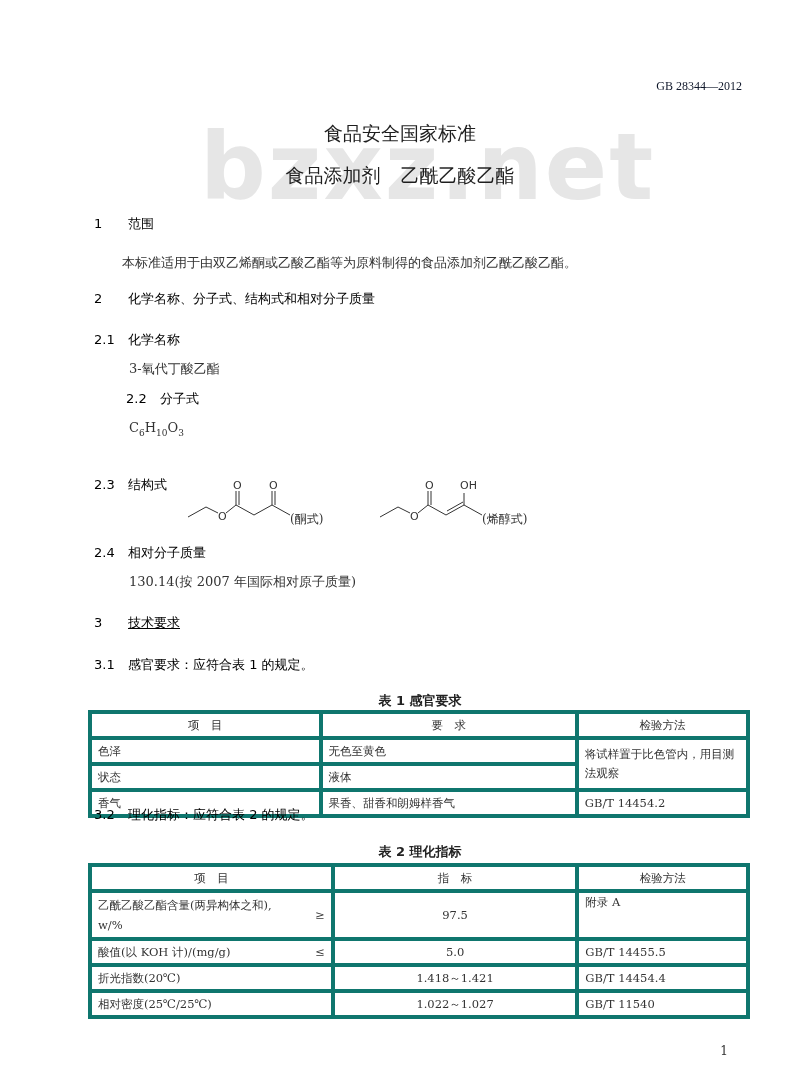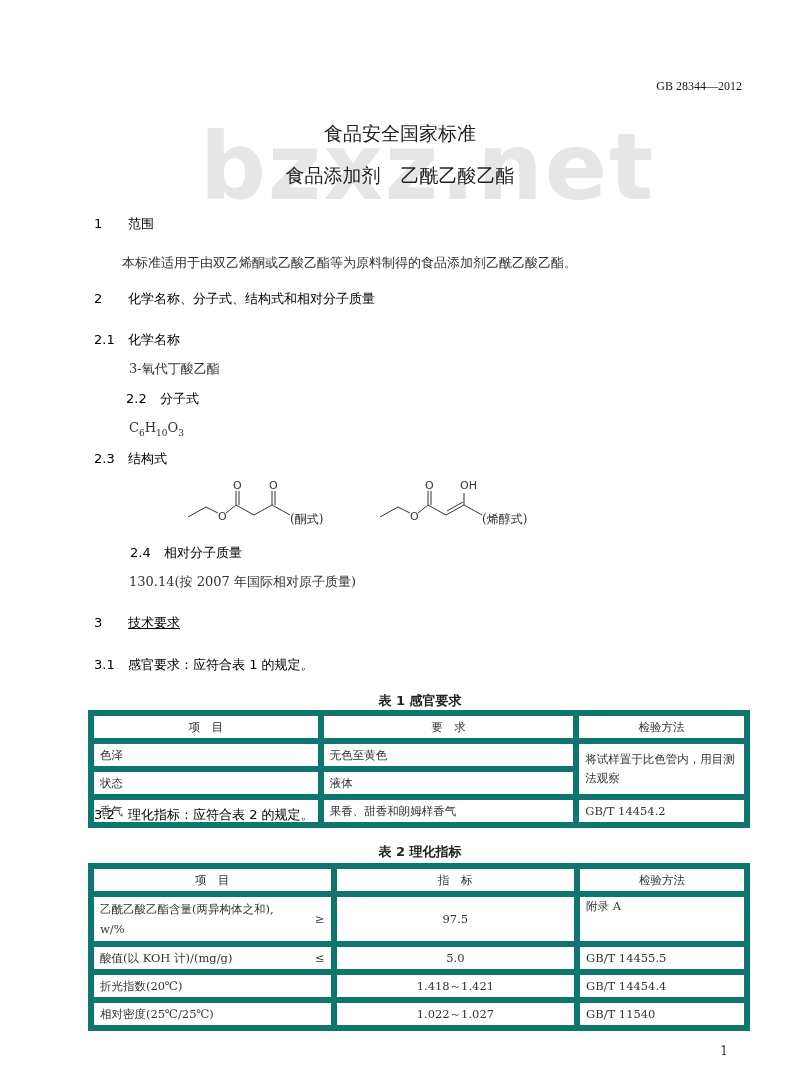--- a/index.html
+++ b/index.html
@@ -17,21 +17,21 @@
   .title1 { left: 0; width: 800px; top: 121px; text-align: center; font-size: 19px; z-index: 1; font-family: "DejaVu Sans", sans-serif; }
   .title2 { left: 0; width: 800px; top: 163px; text-align: center; font-size: 19px; z-index: 1; font-family: "DejaVu Sans", sans-serif; }
   .title2 .gap { display: inline-block; width: 20px; }
   .h { font-family: "DejaVu Sans", sans-serif; font-size: 13px; color: #000000; }
   .h .num { display: inline-block; width: 34px; }
   .h .num2 { display: inline-block; width: 34px; }
   .p { font-size: 13px; color: #333; font-family: "DejaVu Serif", serif; }
   sub { font-size: 9px; }
   .tcap { left: 0; width: 840px; text-align: center; font-size: 13px; font-family: "DejaVu Sans", sans-serif; font-weight: bold; color: #222; }
   table.doc { position: absolute; border-collapse: collapse; font-size: 11.5px; color: #333; font-family: "DejaVu Serif", serif; }
-  table.doc td { border: 6px solid #0f766e; padding: 2px 6px; height: 18px; vertical-align: middle; }
+  table.doc td { border: 4px solid #0f766e; padding: 2px 6px; height: 18px; vertical-align: middle; }
   table.doc td.c { text-align: center; }
   .rel { display: flex; justify-content: space-between; align-items: center; }
   .pageno { right: 72px; top: 1044px; font-size: 12px; color: #333; }
 </style>
 </head>
 <body>
 
 <div class="abs std-code">GB 28344—2012</div>
 <div class="abs watermark">bzxz.net</div>
 <div class="abs title1">食品安全国家标准</div>
@@ -53,21 +53,21 @@
 </div>
 <div class="abs p" style="left:129px; top:360px;">3-氧代丁酸乙酯</div>
 
 <div class="abs h" style="left:94px; top:390px;margin-left:32px;">
   <span class="num2">2.2</span><span>分子式</span>
 </div>
 <div class="abs p" style="left:129px; top:420px;">
   <span>C</span><sub>6</sub><span>H</span><sub>10</sub><span>O</span><sub>3</sub>
 </div>
 
-<div class="abs h" style="left:94px; top:450px;">
+<div class="abs h" style="left:94px; top:476px;">
   <span class="num2">2.3</span><span>结构式</span>
 </div>
 
 <svg class="abs" style="left:180px; top:475px;" width="380" height="60">
   <g stroke="#333" stroke-width="1" fill="none">
 
     <polyline points="8,42 26,32 38,38"></polyline>
     <polyline points="46,38 56,30 74,40 92,30 110,40"></polyline>
     <line x1="56" y1="30" x2="56" y2="16"></line>
       <line x1="59" y1="30" x2="59" y2="16"></line>
@@ -88,21 +88,21 @@
     <text x="230" y="45">O</text>
     <text x="245" y="14">O</text>
     <text x="280" y="14">OH</text>
   </g>
   <g font-family="DejaVu Serif, serif" font-size="12" fill="#333">
     <text x="110" y="48">(酮式)</text>
     <text x="302" y="48">(烯醇式)</text>
   </g>
 </svg>
 
-<div class="abs h" style="left:94px; top:544px;margin-left:36px;">
+<div class="abs h" style="left:94px; top:544px;">
   <span class="num2">2.4</span><span>相对分子质量</span>
 </div>
 <div class="abs p" style="left:129px; top:573px;">130.14(按 2007 年国际相对原子质量)</div>
 
 <div class="abs h" style="left:94px; top:614px;text-decoration:underline;">
   <span class="num">3</span><span>技术要求</span>
 </div>
 
 <div class="abs h" style="left:94px; top:656px;">
   <span class="num2">3.1</span><span>感官要求：应符合表 1 的规定。</span>

